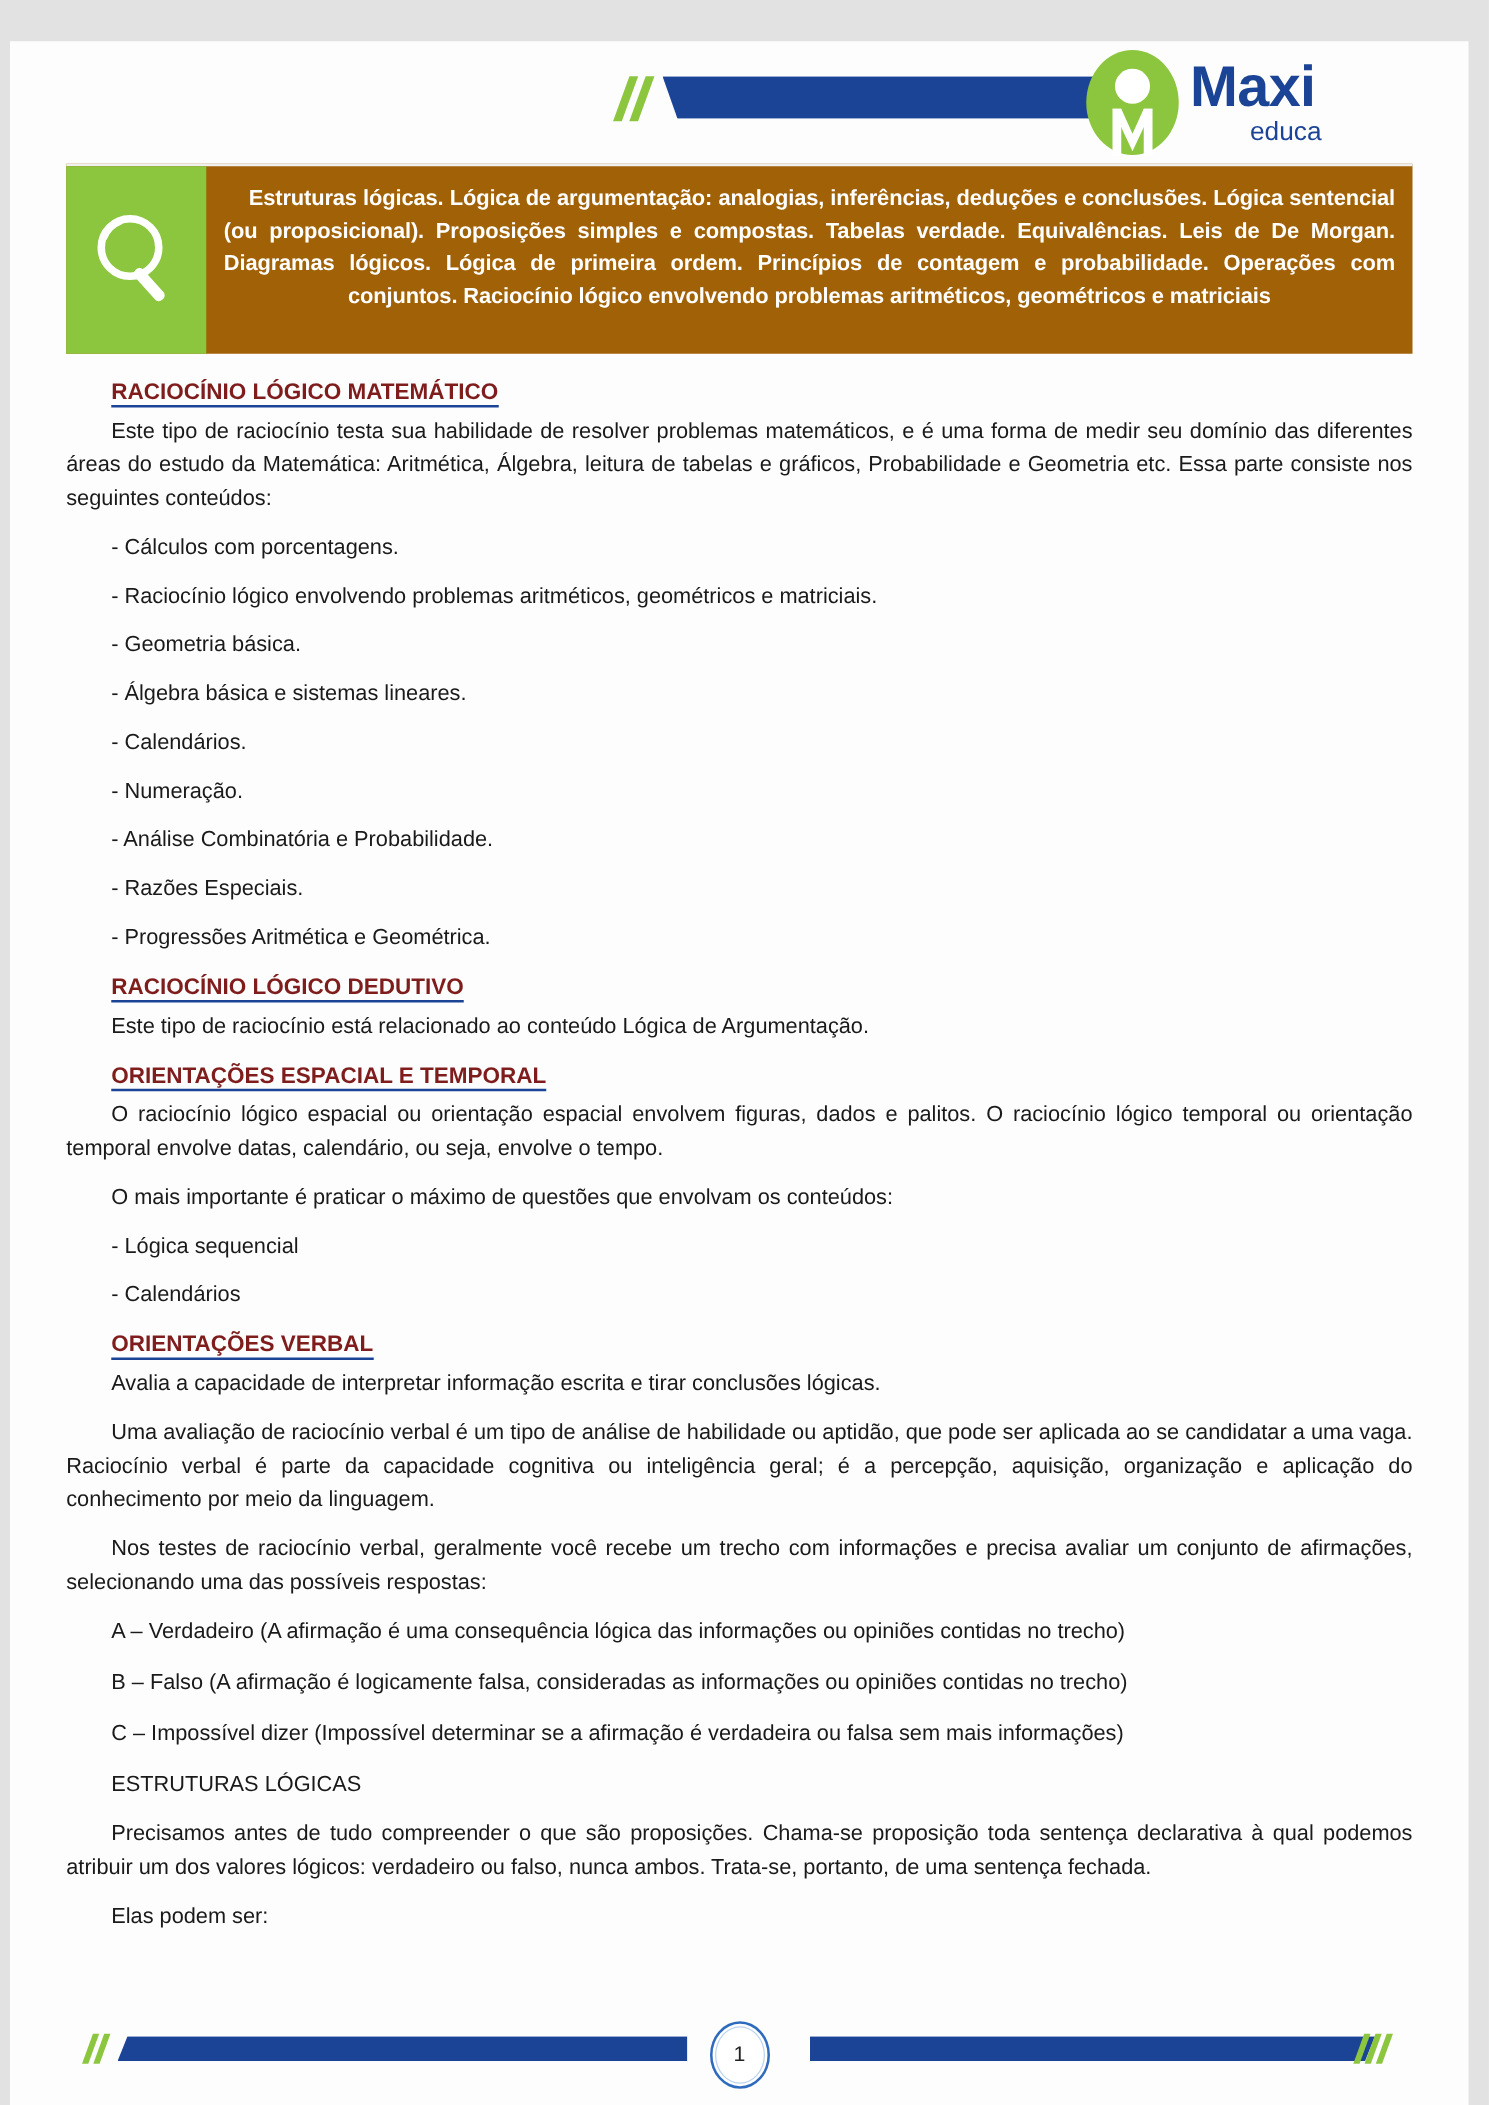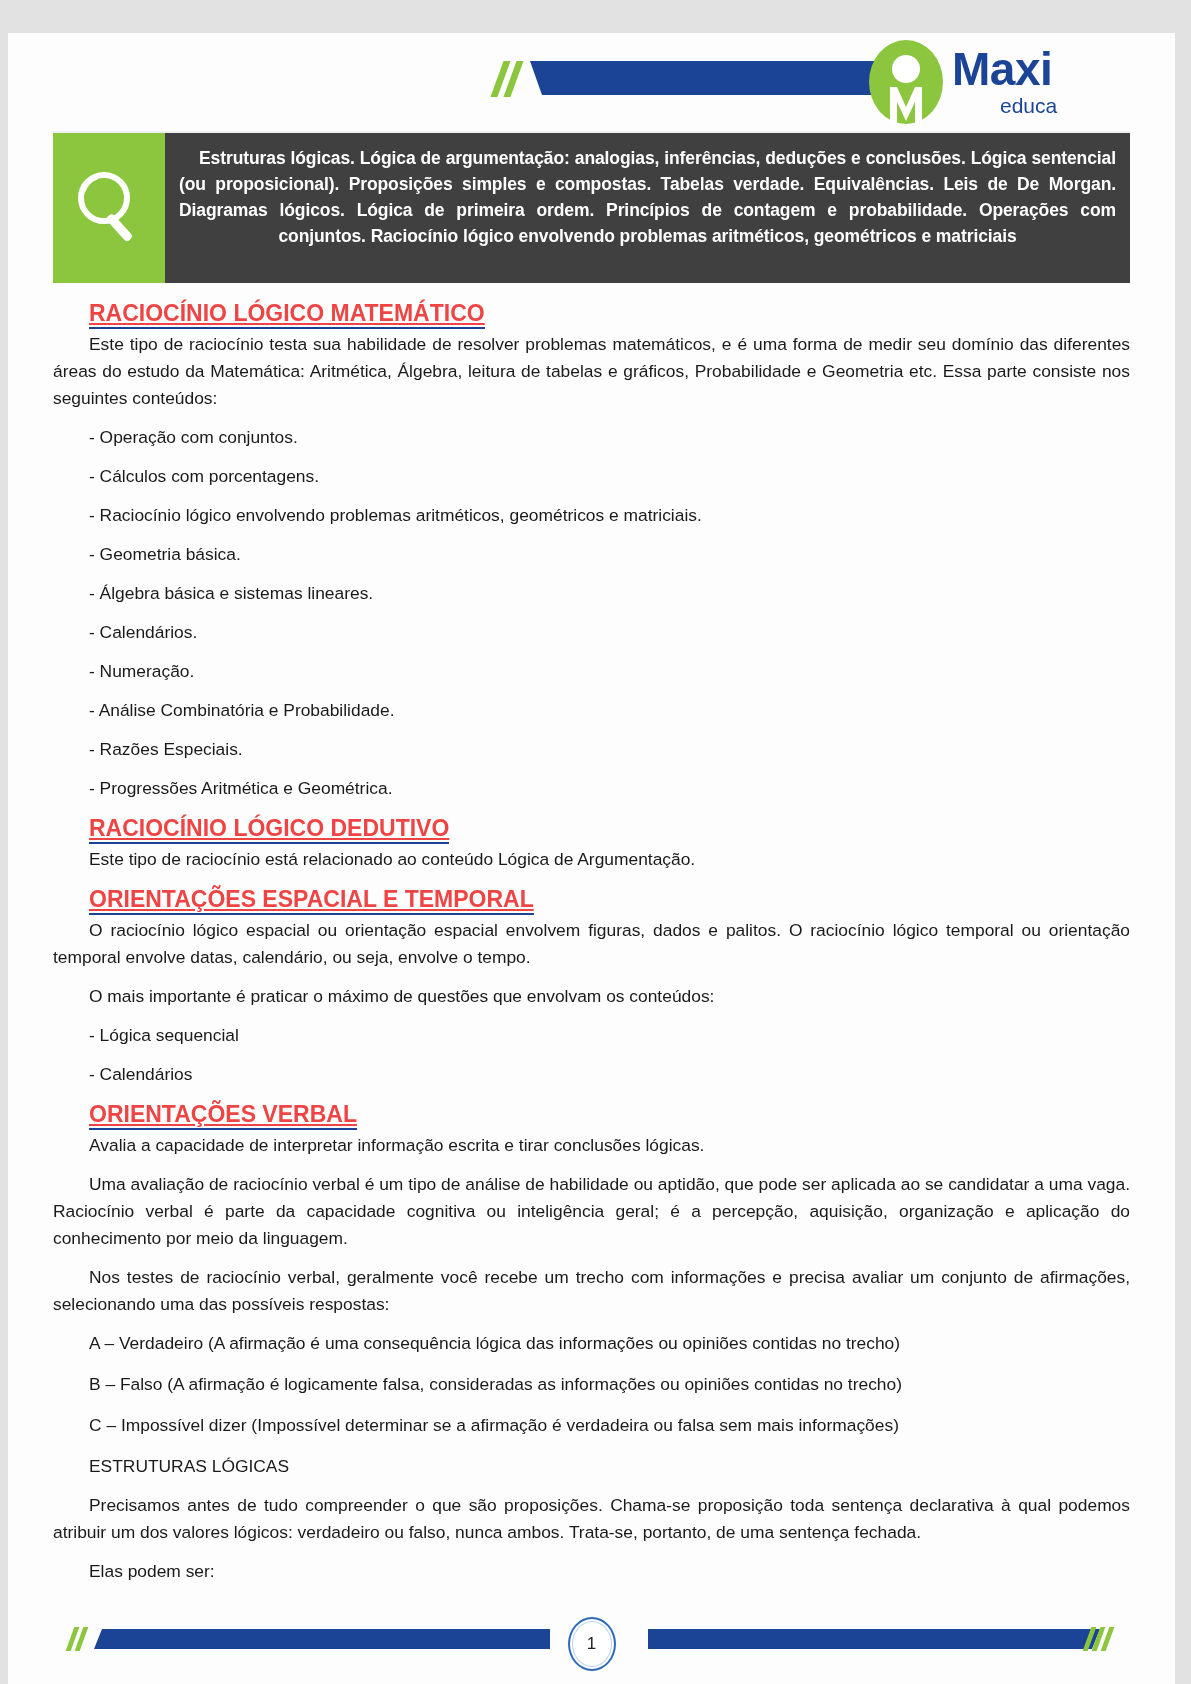--- a/index.html
+++ b/index.html
@@ -86,21 +86,21 @@
     color: #1b4497;
     font-size: 21px;
     font-weight: normal;
     line-height: 22px;
   }
   
   .banner {
     position: relative;
     margin: 0 45px 0 45px;
     display: flex;
-    background: #404040;
+    background: #a16207;
     min-height: 150px;
     border-top: 2px solid #f0f0f0;
   }
   .banner-icon-box {
     flex: 0 0 112px;
     background: #8cc63e;
     display: flex;
     align-items: center;
     justify-content: center;
   }
@@ -120,25 +120,24 @@
   
   .content {
     padding: 10px 45px 0 45px;
     color: #1a1a1a;
     font-size: 17.4px;
     line-height: 26.5px;
   }
   h2.section {
     margin: 6px 0 4px 0;
     padding-left: 36px;
-    font-size: 23px;
+    font-size: 18px;
     font-weight: bold;
-    color: #ef4444;
+    color: #7f1d1d;
     line-height: 28px;
-    text-decoration: underline;
   }
   h2.section span {
     border-bottom: 2px solid #1b4497;
     padding-bottom: 1px;
   }
   p.para {
     margin: 0 0 12px 0;
     text-align: justify;
     text-indent: 36px;
     line-height: 27px;
@@ -280,21 +279,20 @@
     <div class="banner-title">Estruturas lógicas. Lógica de argumentação: analogias, inferências, deduções e conclusões. Lógica sentencial (ou proposicional). Proposições simples e compostas. Tabelas verdade. Equivalências. Leis de De Morgan. Diagramas lógicos. Lógica de primeira ordem. Princípios de contagem e probabilidade. Operações com conjuntos. Raciocínio lógico envolvendo problemas aritméticos, geométricos e matriciais</div>
   </div>
 
   <div class="content">
 
     <h2 class="section">
       <span>RACIOCÍNIO LÓGICO MATEMÁTICO</span>
     </h2>
     <p class="para">Este tipo de raciocínio testa sua habilidade de resolver problemas matemáticos, e é uma forma de medir seu domínio das diferentes áreas do estudo da Matemática: Aritmética, Álgebra, leitura de tabelas e gráficos, Probabilidade e Geometria etc. Essa parte consiste nos seguintes conteúdos:</p>
 
-    <p class="bullet">- Operação com conjuntos.</p>
     <p class="bullet">- Cálculos com porcentagens.</p>
     <p class="bullet">- Raciocínio lógico envolvendo problemas aritméticos, geométricos e matriciais.</p>
     <p class="bullet">- Geometria básica.</p>
     <p class="bullet">- Álgebra básica e sistemas lineares.</p>
     <p class="bullet">- Calendários.</p>
     <p class="bullet">- Numeração.</p>
     <p class="bullet">- Análise Combinatória e Probabilidade.</p>
     <p class="bullet">- Razões Especiais.</p>
     <p class="bullet">- Progressões Aritmética e Geométrica.</p>
 

